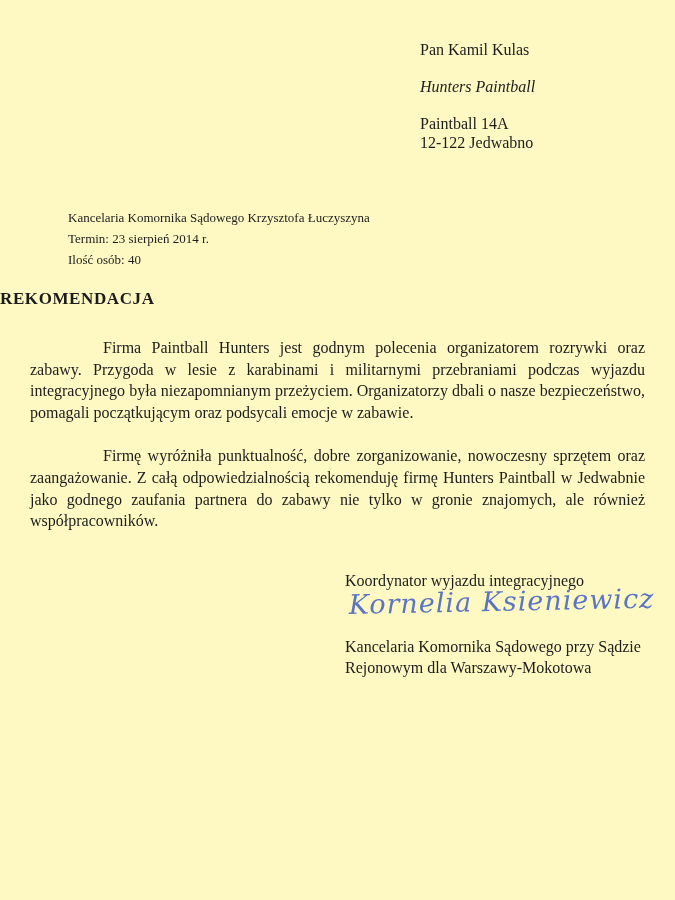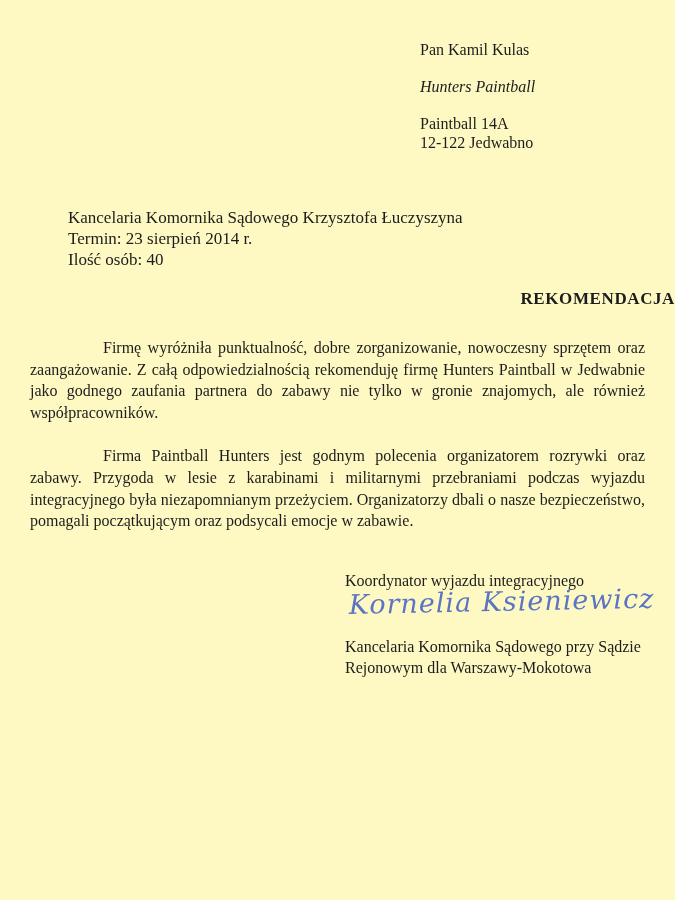--- a/index.html
+++ b/index.html
@@ -25,31 +25,31 @@
     line-height: 19px;
   }
   .recipient .r-name { margin-bottom: 18px; }
   .recipient .r-company { margin-bottom: 18px; font-style: italic; }
 
   
   .reference {
     position: absolute;
     left: 68px;
     top: 207px;
-    font-size: 17px;
+    font-size: 13px;
     line-height: 21px;
   }
 
   
   .doc-title {
     position: absolute;
     left: 0;
     top: 289px;
     width: 675px;
-    text-align: right;
+    text-align: left;
     font-size: 17px;
     font-weight: bold;
     letter-spacing: 0.6px;
   }
 
   
   .body-text {
     position: absolute;
     left: 30px;
     top: 337px;
@@ -100,22 +100,22 @@
 
   <div class="reference">
     <div>Kancelaria Komornika Sądowego Krzysztofa Łuczyszyna</div>
     <div>Termin: 23 sierpień 2014 r.</div>
     <div>Ilość osób: 40</div>
   </div>
 
   <div class="doc-title">REKOMENDACJA</div>
 
   <div class="body-text">
+    <p>Firma Paintball Hunters jest godnym polecenia organizatorem rozrywki oraz zabawy. Przygoda w lesie z karabinami i militarnymi przebraniami podczas wyjazdu integracyjnego była niezapomnianym przeżyciem. Organizatorzy dbali o nasze bezpieczeństwo, pomagali początkującym oraz podsycali emocje w zabawie.</p>
     <p>Firmę wyróżniła punktualność, dobre zorganizowanie, nowoczesny sprzętem oraz zaangażowanie. Z całą odpowiedzialnością rekomenduję firmę Hunters Paintball w Jedwabnie jako godnego zaufania partnera do zabawy nie tylko w gronie znajomych, ale również współpracowników.</p>
-    <p>Firma Paintball Hunters jest godnym polecenia organizatorem rozrywki oraz zabawy. Przygoda w lesie z karabinami i militarnymi przebraniami podczas wyjazdu integracyjnego była niezapomnianym przeżyciem. Organizatorzy dbali o nasze bezpieczeństwo, pomagali początkującym oraz podsycali emocje w zabawie.</p>
   </div>
 
   <div class="signature-block">
     <div class="sig-role">Koordynator wyjazdu integracyjnego</div>
     <span class="sig-handwriting">Kornelia Ksieniewicz</span>
     <div>Kancelaria Komornika Sądowego przy Sądzie</div>
     <div>Rejonowym dla Warszawy-Mokotowa</div>
   </div>
 
 </div>

